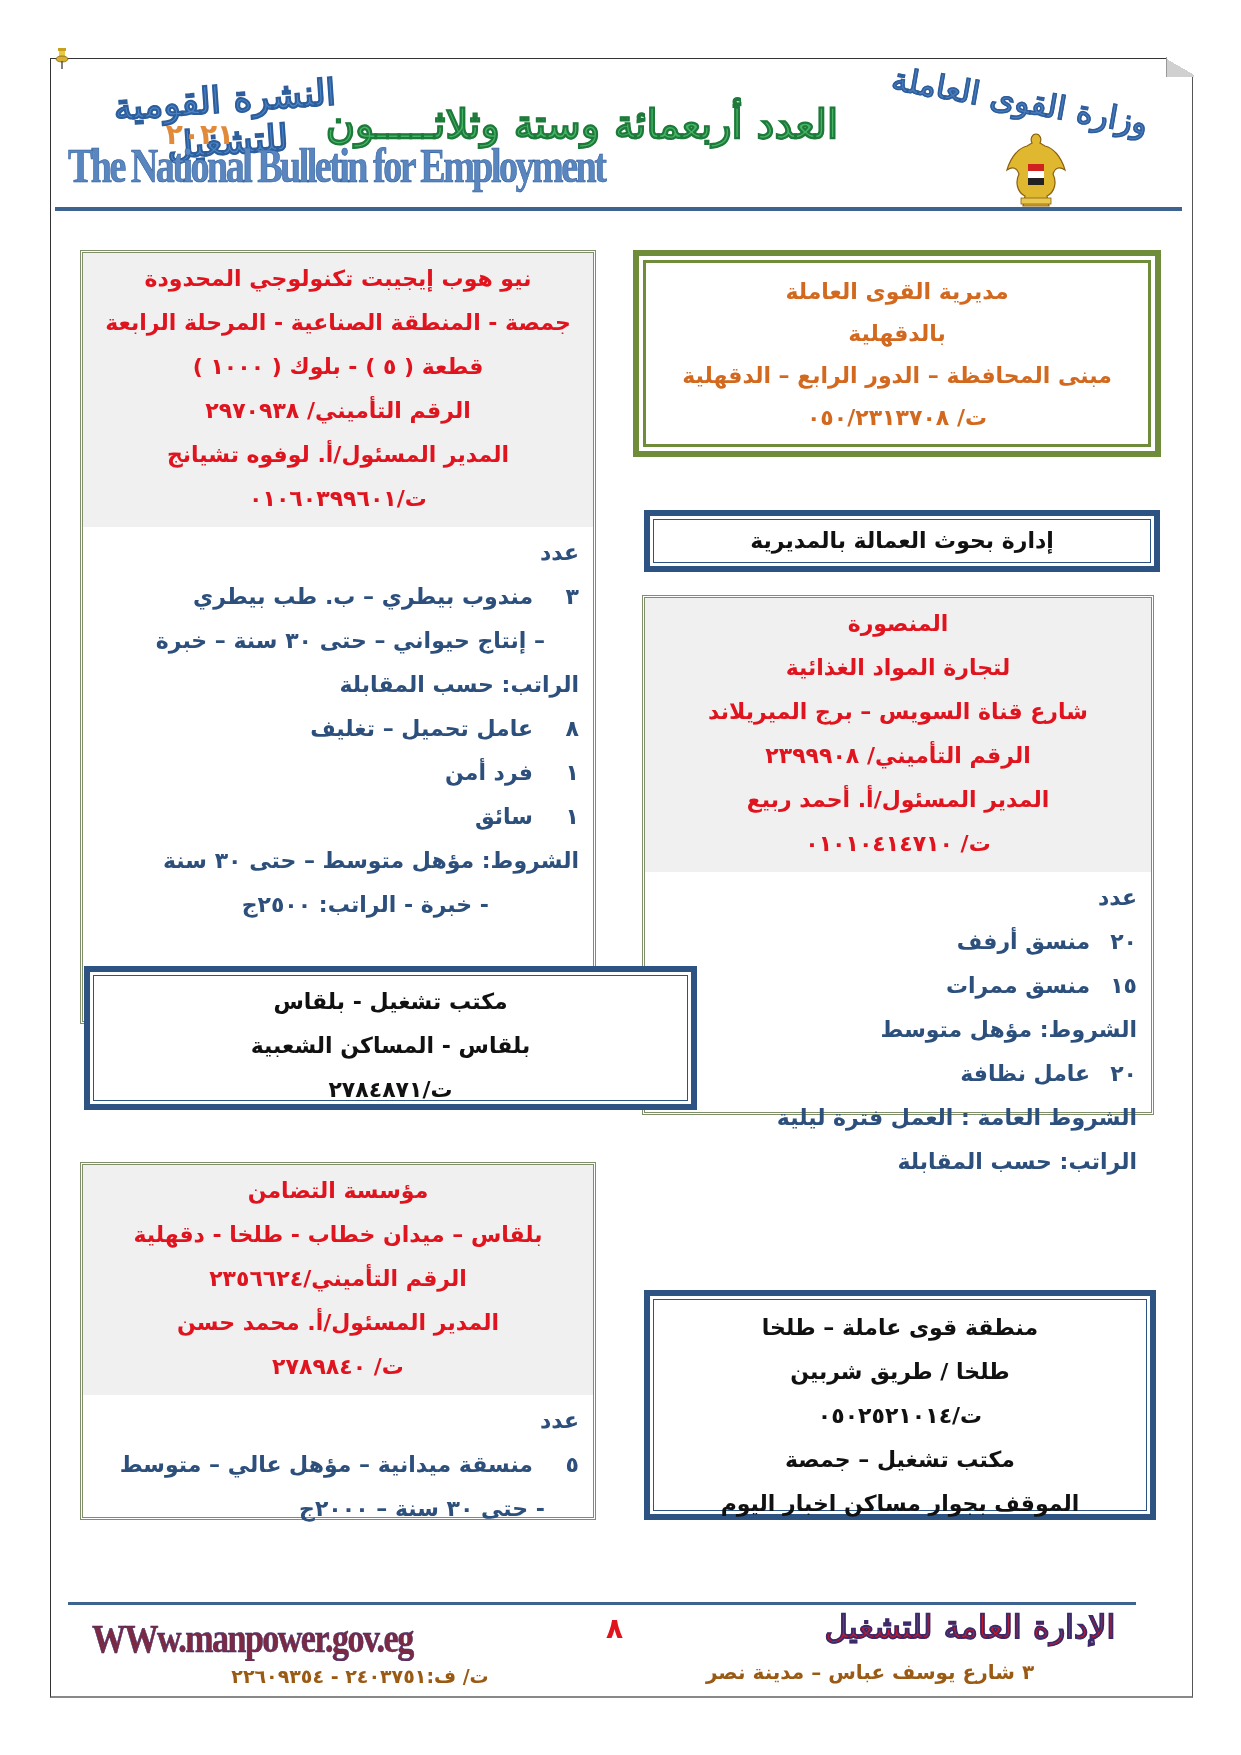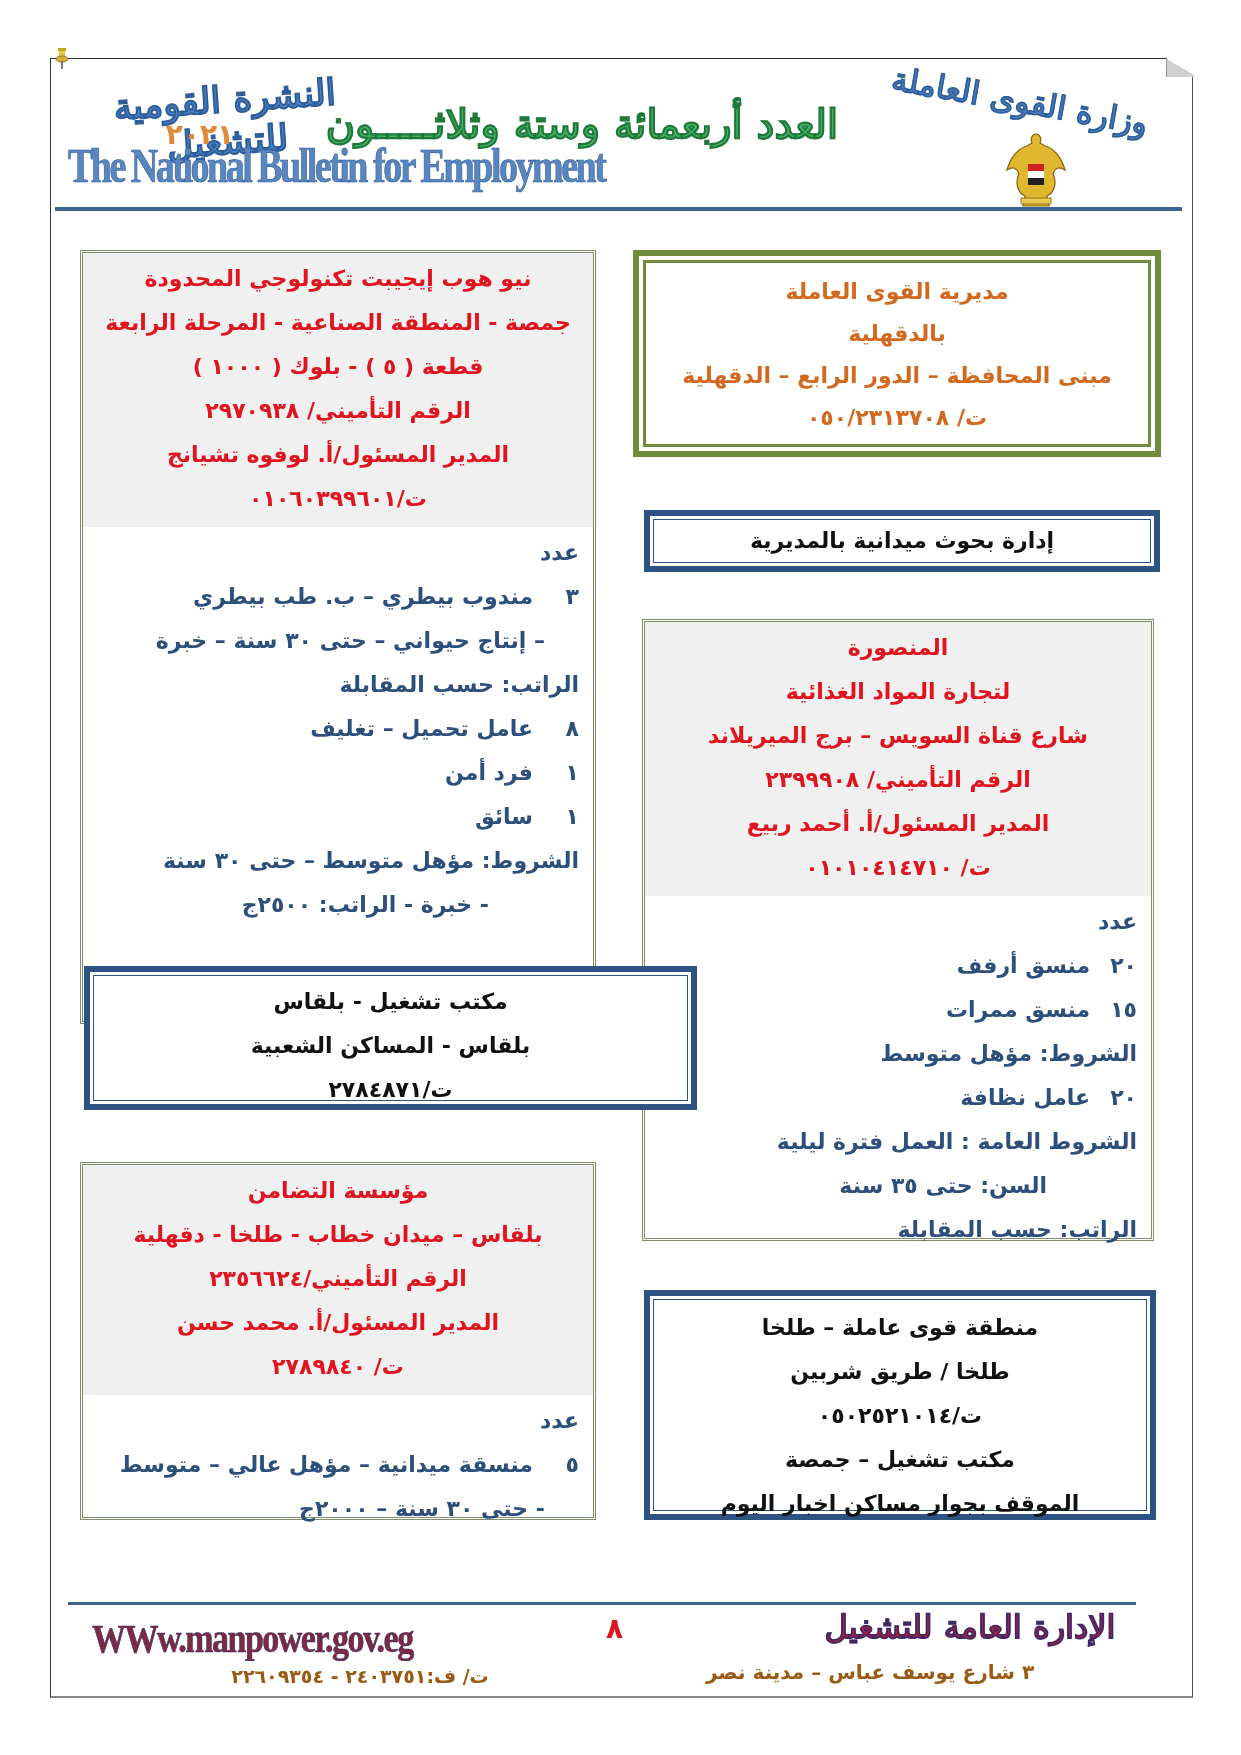--- a/index.html
+++ b/index.html
@@ -120,41 +120,40 @@
   <div class="inner">
     <div class="txt-line orange" style="line-height:42px;">مديرية القوى العاملة</div>
     <div class="txt-line orange" style="line-height:42px;">بالدقهلية</div>
     <div class="txt-line orange" style="line-height:42px;">مبنى المحافظة – الدور الرابع – الدقهلية</div>
     <div class="txt-line orange" style="line-height:42px;">ت/ ٠٥٠/٢٣١٣٧٠٨</div>
   </div>
 </div>
 
 <div class="box blue-frame" style="left:644px; top:510px; width:516px; height:62px;">
   <div class="inner">
-    <div class="txt-line black" style="line-height:42px;">إدارة بحوث ميدانية بالمديرية</div>
-  </div>
-</div>
-
-<div class="box company-box" style="left:642px; top:619px; width:512px; height:622px;">
+    <div class="txt-line black" style="line-height:42px;">إدارة بحوث العمالة بالمديرية</div>
+  </div>
+</div>
+
+<div class="box company-box" style="left:642px; top:595px; width:512px; height:520px;">
   <div class="company-head">
     <div class="txt-line red">المنصورة</div>
     <div class="txt-line red">لتجارة المواد الغذائية</div>
     <div class="txt-line red">شارع قناة السويس – برج الميريلاند</div>
     <div class="txt-line red">الرقم التأميني/ ٢٣٩٩٩٠٨</div>
     <div class="txt-line red">المدير المسئول/أ. أحمد ربيع</div>
     <div class="txt-line red">ت/ ٠١٠١٠٤١٤٧١٠</div>
   </div>
   <div class="company-body">
     <div class="body-line">عدد</div>
     <div class="body-line"><span class="num">٢٠</span><span>منسق أرفف</span></div>
     <div class="body-line"><span class="num">١٥</span><span>منسق ممرات</span></div>
     <div class="body-line">الشروط: مؤهل متوسط</div>
     <div class="body-line"><span class="num">٢٠</span><span>عامل نظافة</span></div>
     <div class="body-line">الشروط العامة : العمل فترة ليلية</div>
-    <div class="body-line" style="padding-right:90px;">السن: حتى ٣٥ سنة</div>
     <div class="body-line">الراتب: حسب المقابلة</div>
   </div>
 </div>
 
 <div class="box blue-frame" style="left:644px; top:1290px; width:512px; height:230px;">
   <div class="inner" style="padding-top:6px;">
     <div class="txt-line black">منطقة قوى عاملة – طلخا</div>
     <div class="txt-line black">طلخا / طريق شربين</div>
     <div class="txt-line black">ت/٠٥٠٢٥٢١٠١٤</div>
     <div class="txt-line black">مكتب تشغيل – جمصة</div>

